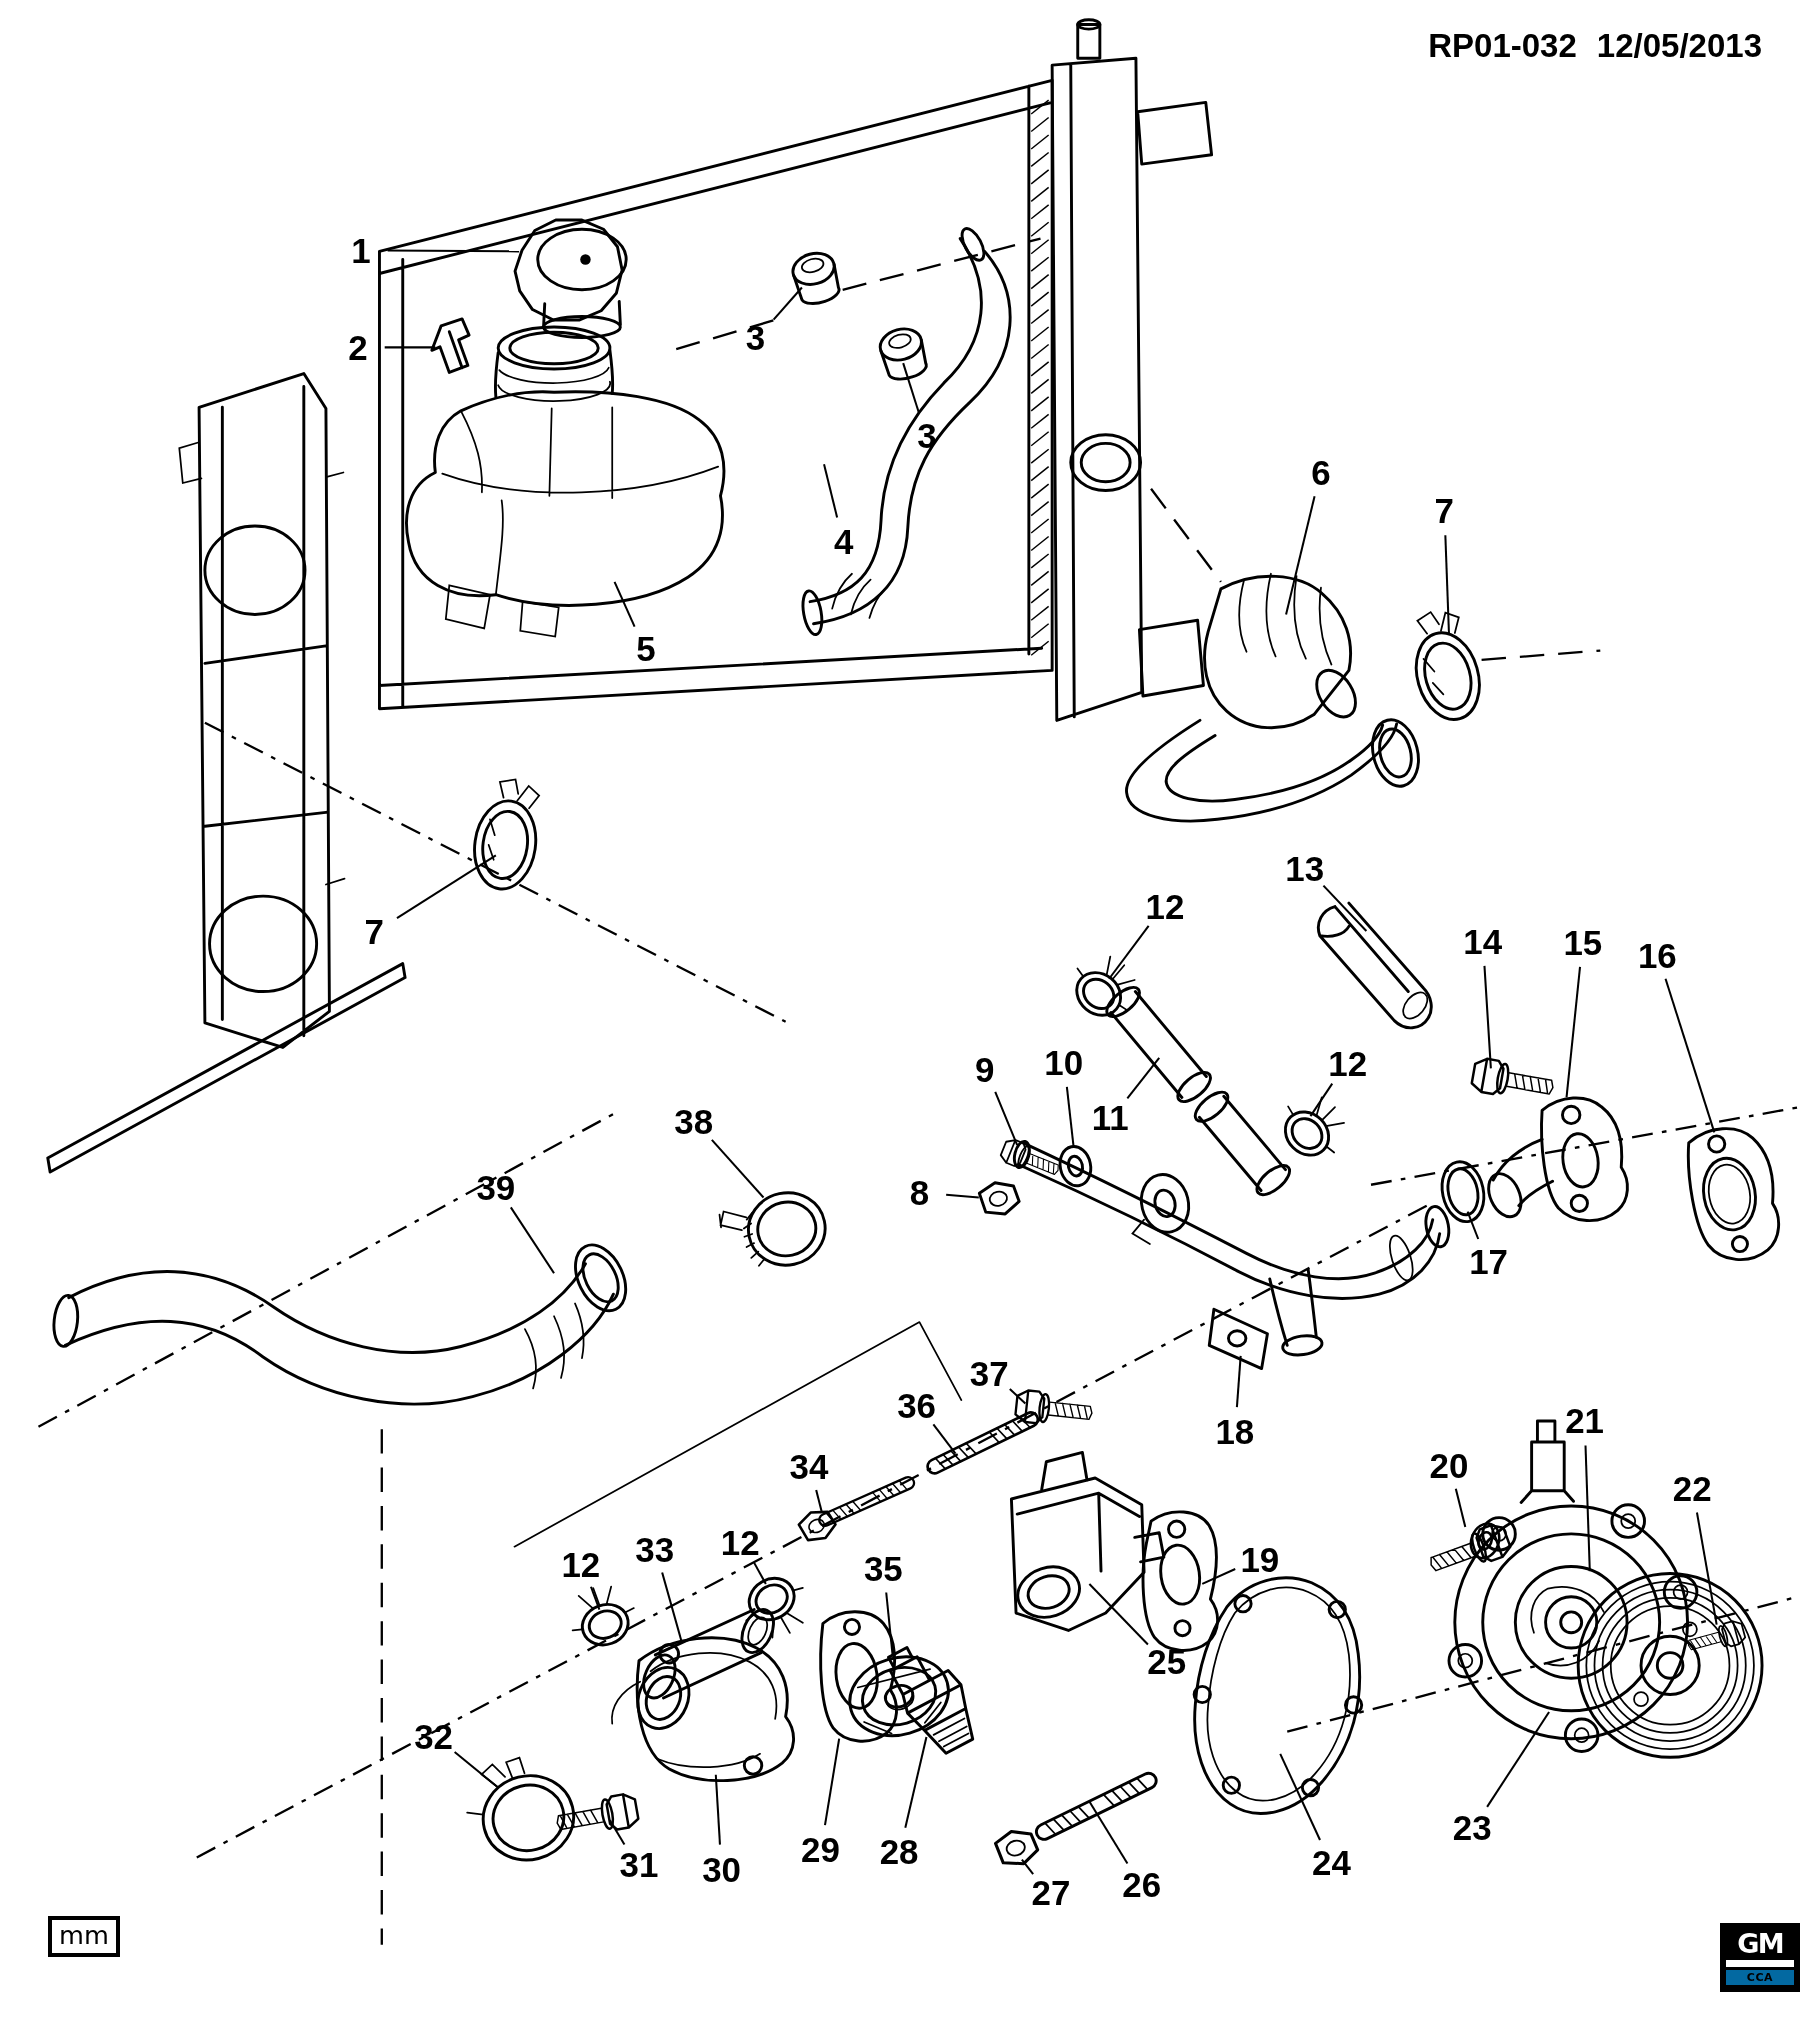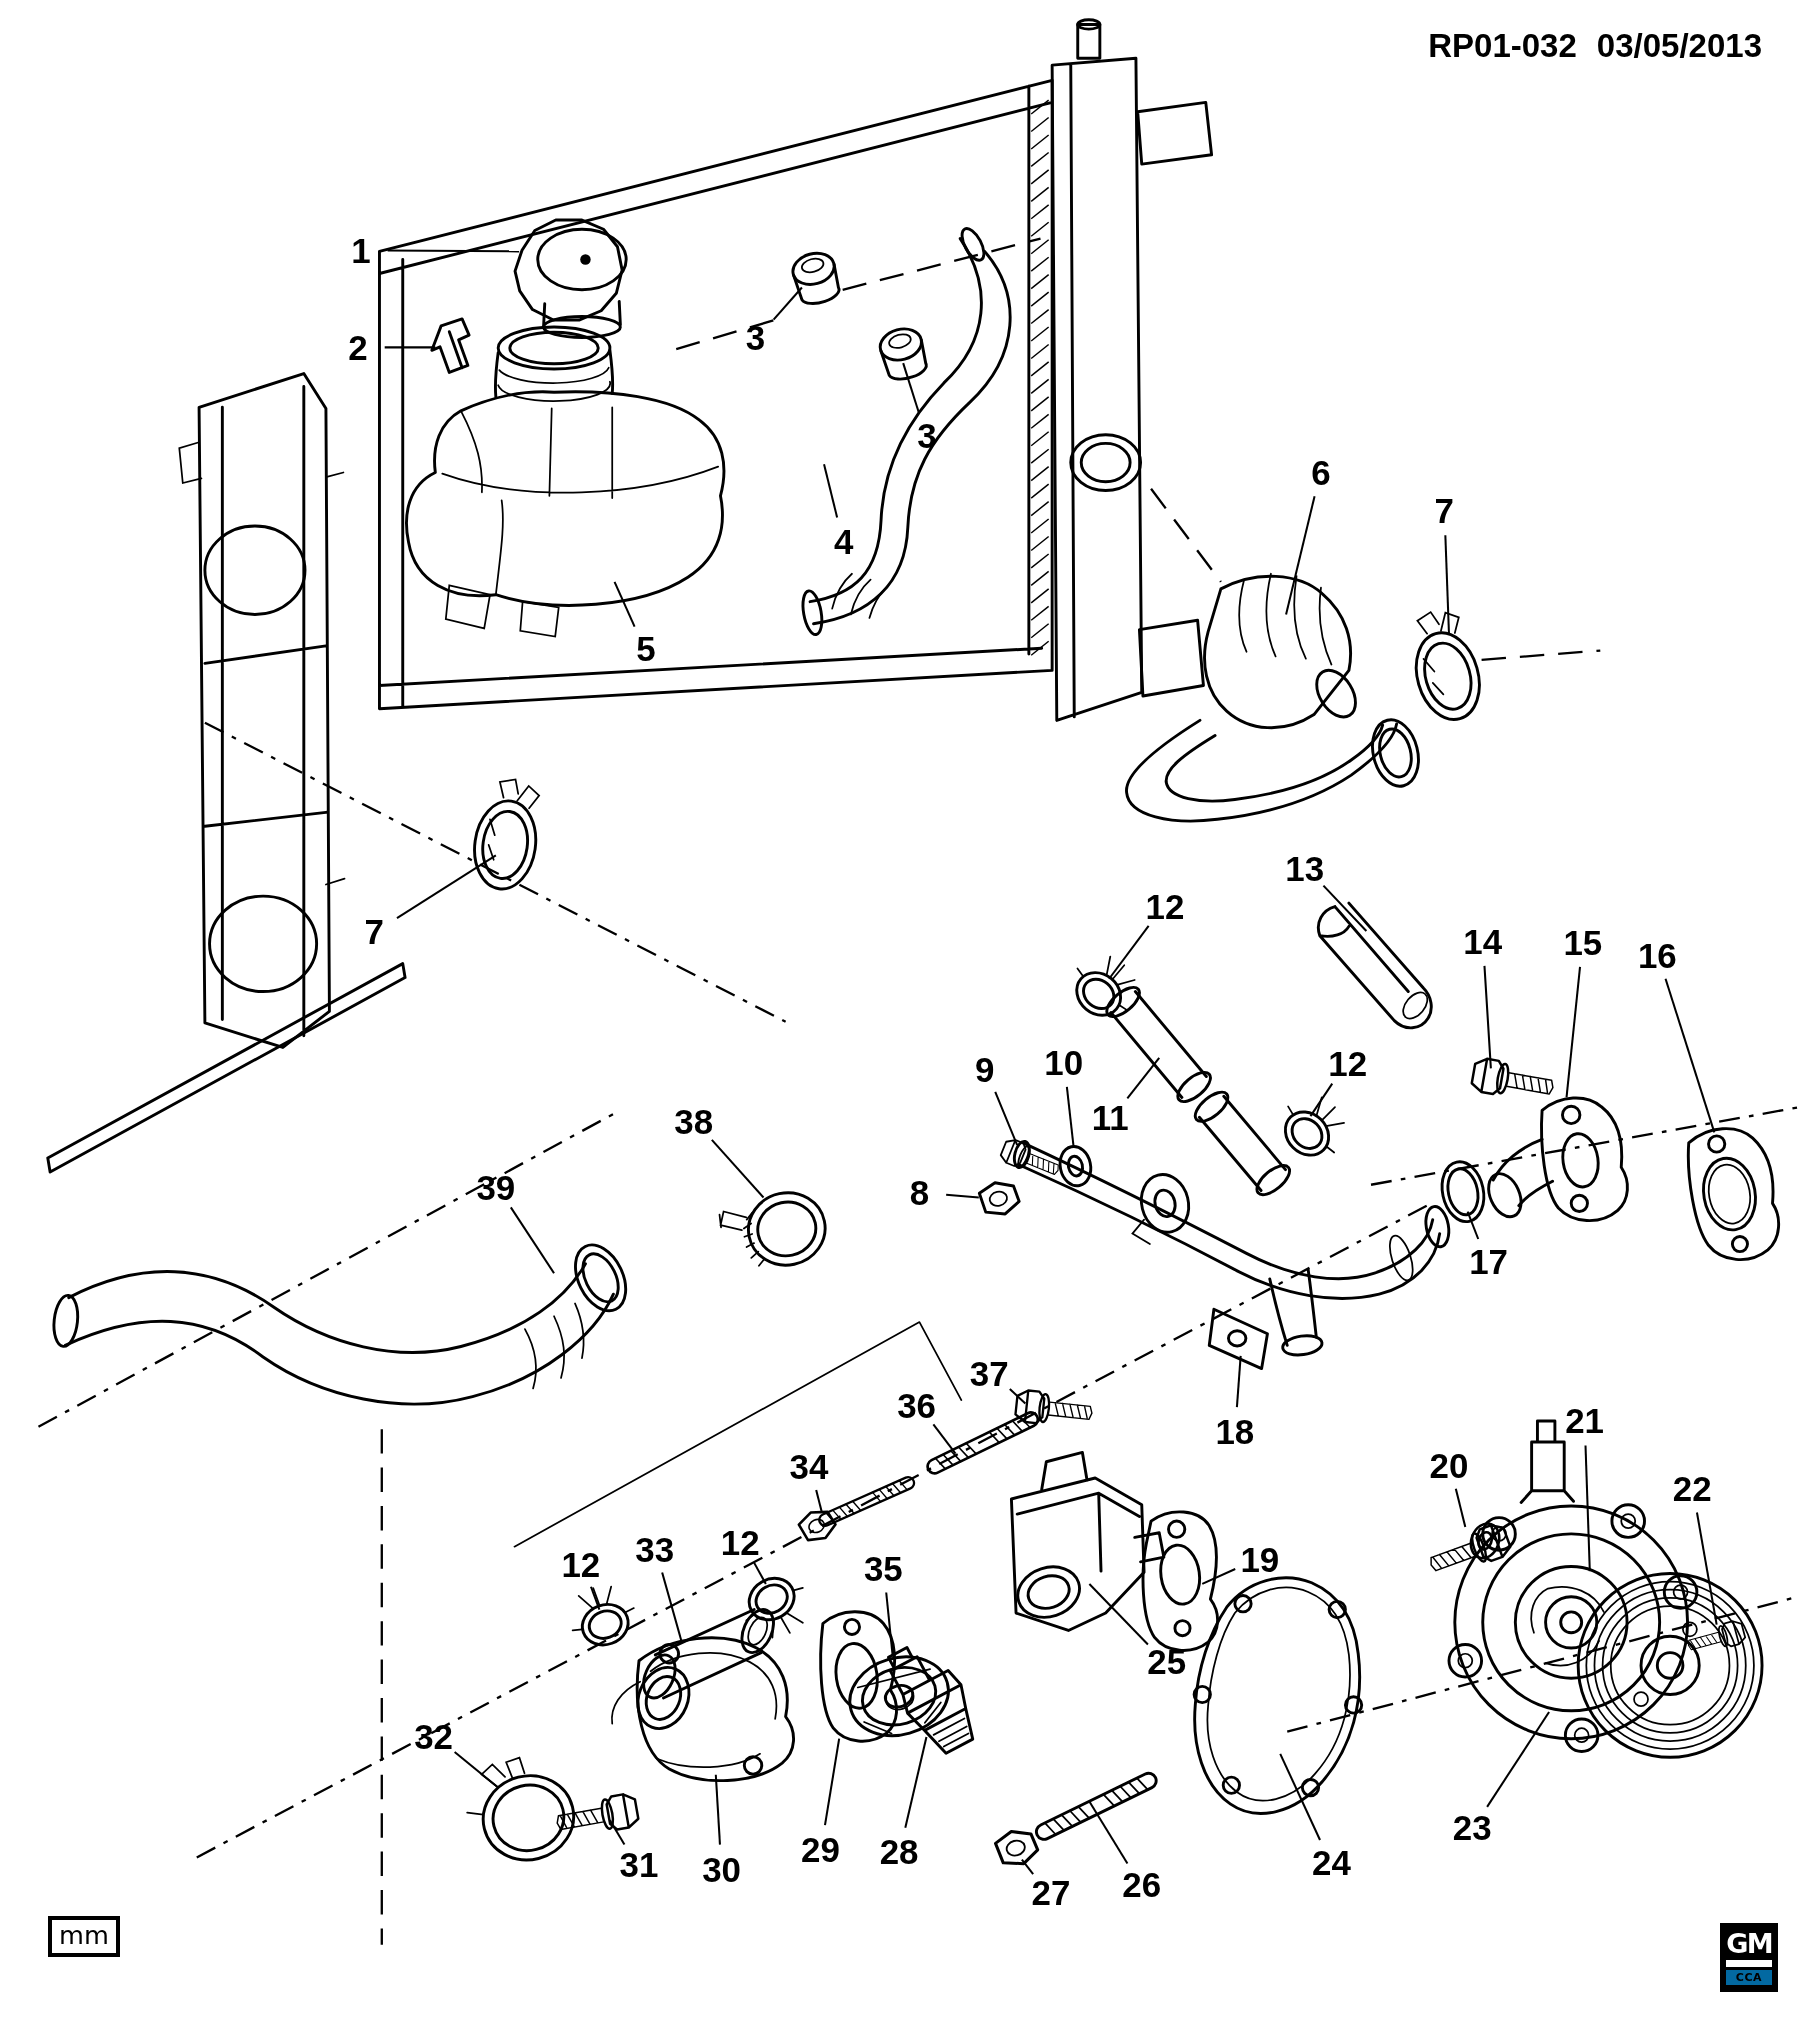--- a/index.html
+++ b/index.html
@@ -9,32 +9,32 @@
   .s{stroke:#000;fill:none;stroke-width:5;stroke-linecap:round;stroke-linejoin:round;}
   .s2{stroke:#000;fill:none;stroke-width:3;stroke-linecap:round;}
   .dash{stroke:#000;fill:none;stroke-width:4;stroke-dasharray:36 16 8 16;}
   .dash2{stroke:#000;fill:none;stroke-width:4;stroke-dasharray:42 24;}
   .leader{stroke:#000;stroke-width:3.5;fill:none;}
   .callout{font:700 60px "Liberation Sans",sans-serif;fill:#000;text-anchor:middle;dominant-baseline:central;}
   #hatch-layer line{stroke:#000;stroke-width:2.5;}
   .hdr{position:absolute;top:27px;right:49px;font:700 33px "Liberation Sans",sans-serif;color:#000;letter-spacing:0px;white-space:nowrap;}
   .hdr .date{margin-left:20px;}
   .mm{position:absolute;left:48px;top:1916px;border:4.1px solid #000;padding:1.2px 7px 3.5px 7px;font:400 25.6px "DejaVu Sans",sans-serif;color:#000;line-height:1.1;background:#fff;}
-  .gm{position:absolute;left:1720px;top:1923px;width:58px;height:69px;background:#000;display:flex;flex-direction:column;align-items:center;justify-content:center;box-sizing:border-box;padding:4.7px 5.8px;}
+  .gm{position:absolute;left:1720px;top:1923px;width:80px;height:69px;background:#000;display:flex;flex-direction:column;align-items:center;justify-content:center;box-sizing:border-box;padding:4.7px 5.8px;}
   .gm-word{color:#fff;font:700 27px "DejaVu Sans",sans-serif;letter-spacing:-1.7px;line-height:1;}
   .gm-bar{width:100%;height:6.4px;background:#fff;margin:3.5px 0 2.9px 0;}
   .gm-cca{width:100%;background:#0369a1;color:#000;font:700 11px "DejaVu Sans",sans-serif;text-align:center;line-height:15.7px;letter-spacing:0.6px;}
 </style>
 </head>
 <body>
 
 <div class="page">
 
   <div class="hdr">
-    <span>RP01-032</span><span class="date">03/05/2013</span>
+    <span>RP01-032</span><span class="date">12/05/2013</span>
   </div>
 
   <svg width="1811" height="2025" viewBox="0 0 3112 3480">
     <defs>
       <g id="grom">
           <ellipse rx="36" ry="26" class="s"></ellipse>
           <path class="s" d="M-36,2 L-33,46 A33,15 0 0 0 33,42 L36,2"></path>
           <ellipse cy="-6" rx="19" ry="11" class="s2"></ellipse>
         </g>
       <g id="bclamp">

